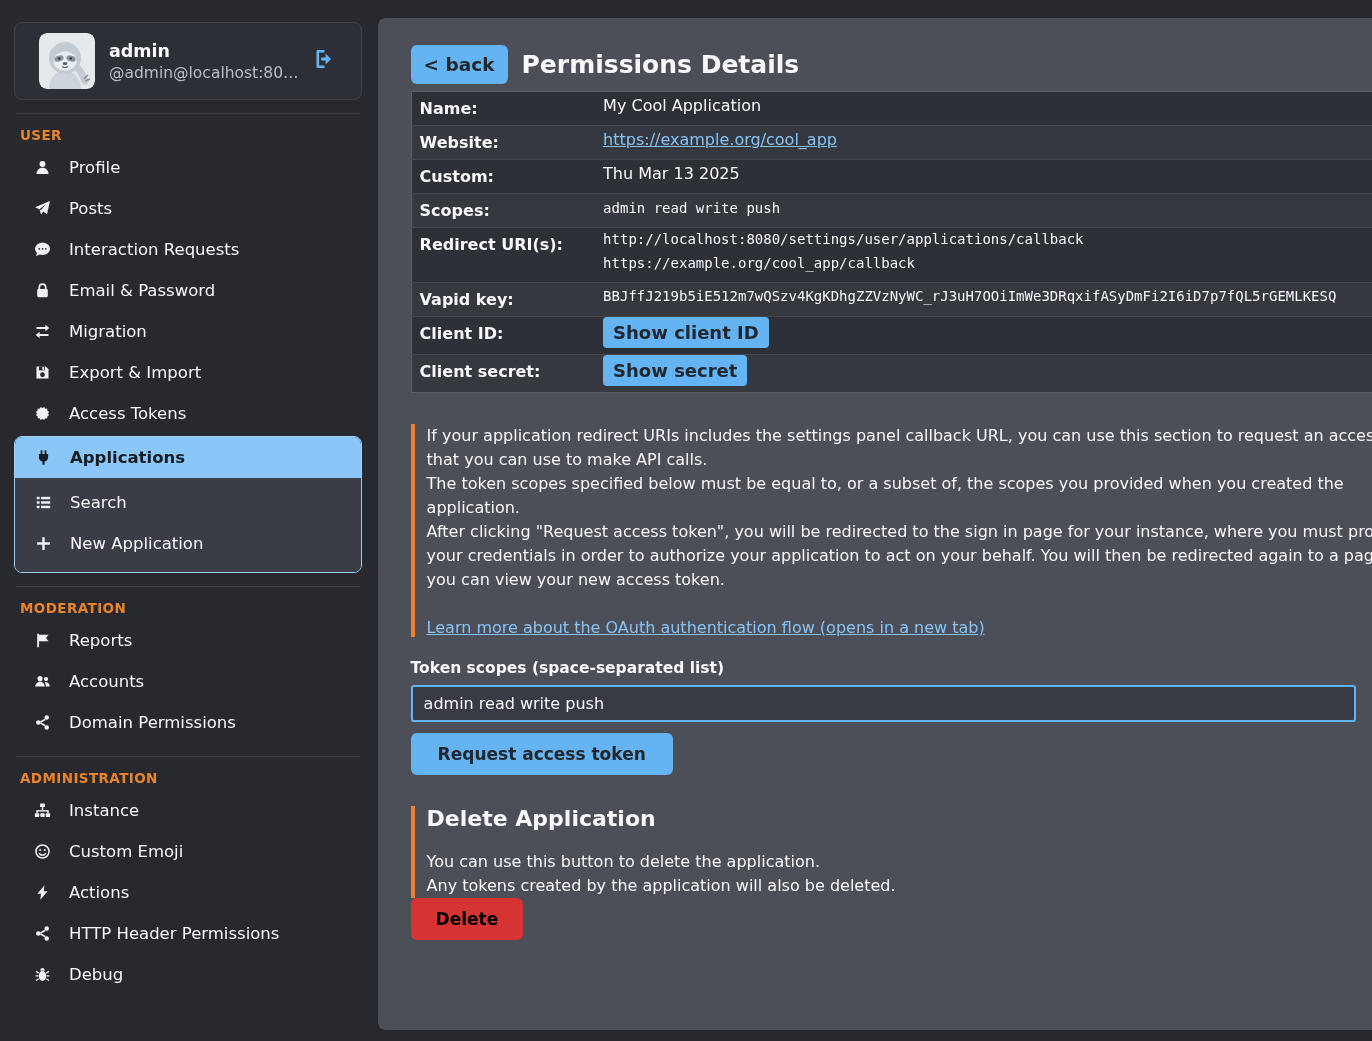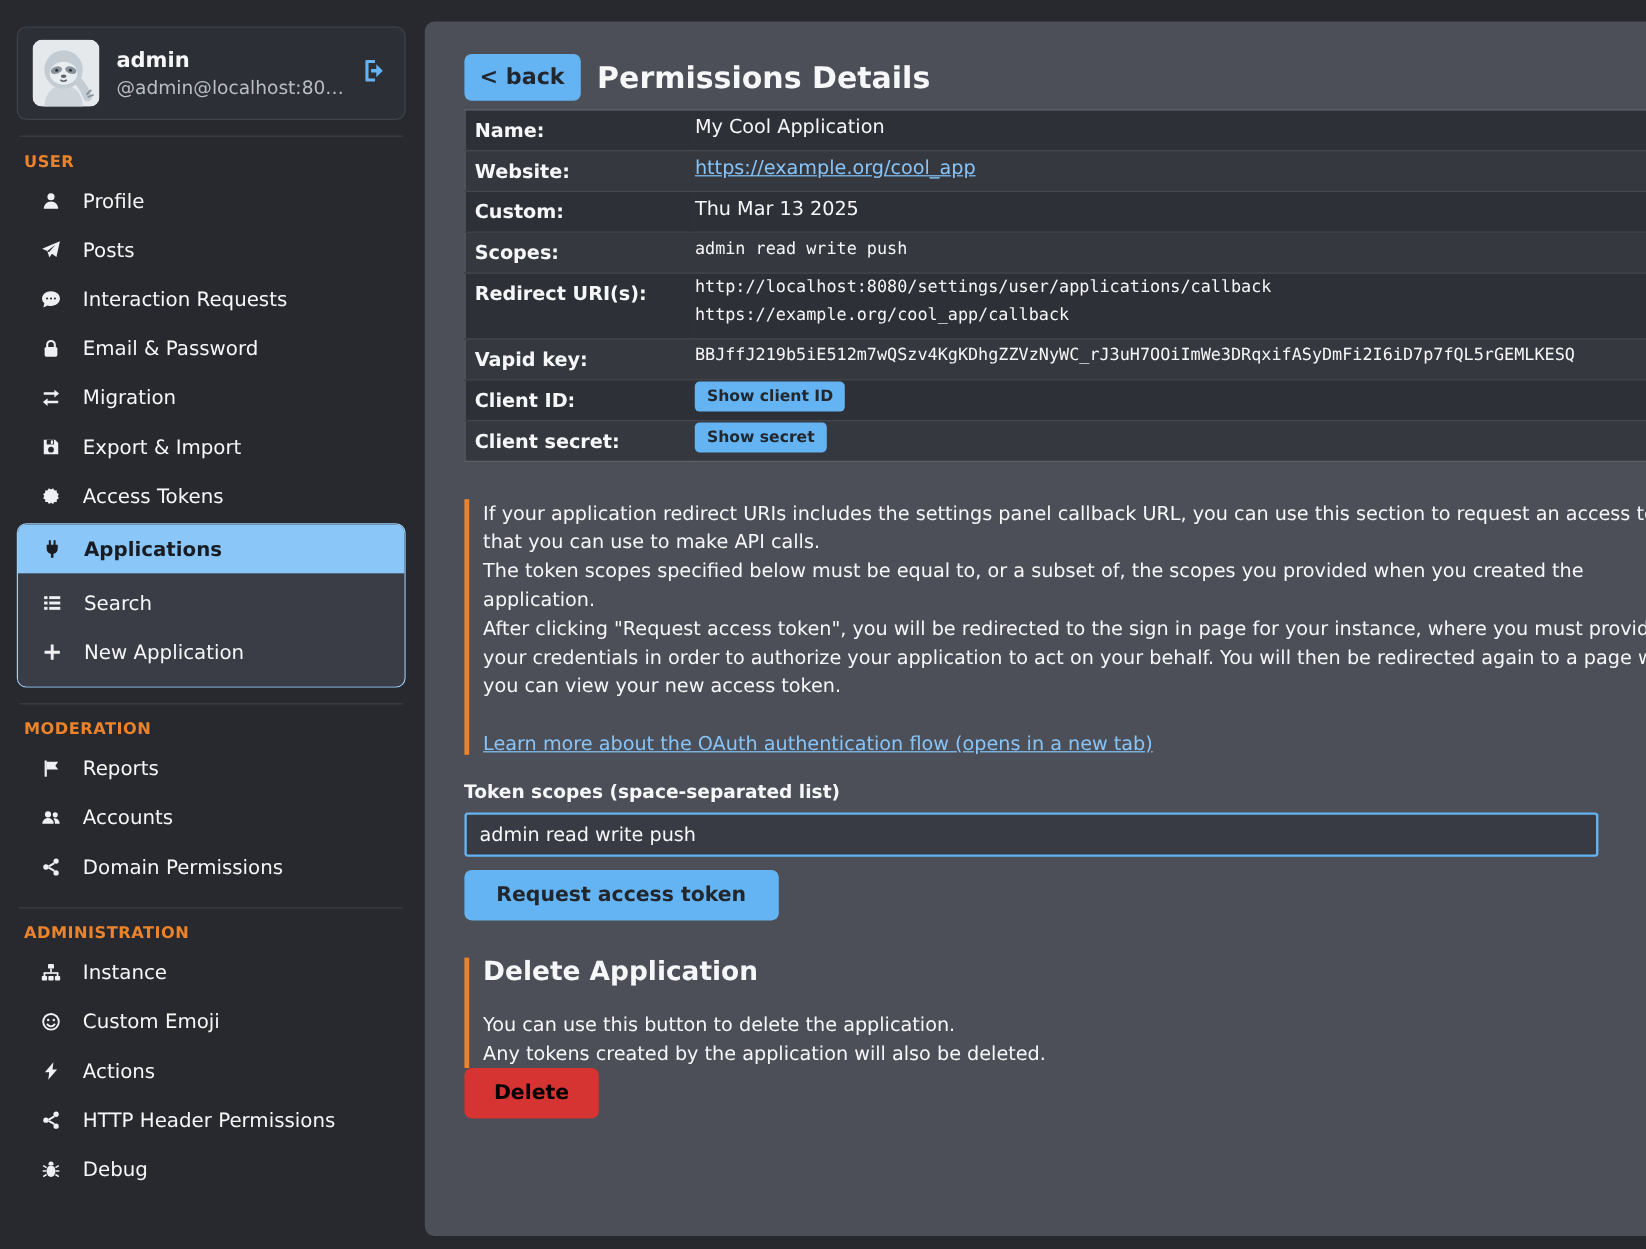--- a/index.html
+++ b/index.html
@@ -29,21 +29,21 @@
     background:var(--bg);color:var(--text);
     font-family:"DejaVu Sans","Liberation Sans",sans-serif;
   }
   .app{display:flex;width:1372px;height:1041px;}
 
   
   .sidebar{flex:0 0 352px;padding:22px 16px 10px 14px;}
   .user-card{
     display:flex;align-items:center;gap:14px;
     background:var(--card);border:1px solid var(--card-border);
-    border-radius:8px;padding:10px 12px;cursor:pointer;
+    border-radius:8px;padding:10px 24px;cursor:pointer;
   }
   .avatar{width:56px;height:56px;border-radius:8px;overflow:hidden;flex:0 0 56px;}
   .user-meta{flex:1;min-width:0;}
   .username{font-size:17.5px;font-weight:bold;line-height:1.35;}
   .handle{font-size:15.5px;color:var(--muted);white-space:nowrap;overflow:hidden;}
   .logout{color:var(--blue);flex:0 0 24px;cursor:pointer;}
   .logout svg{width:24px;height:24px;}
 
   .divider{border-top:1px solid var(--divider);margin:13px 2px;}
   .category{
@@ -88,21 +88,21 @@
   table.details tr:nth-child(even){background:var(--tbl-light);}
   table.details tr + tr{border-top:1px solid var(--tbl-line);}
   table.details th{
     text-align:left;font-weight:bold;vertical-align:top;
     width:192px;padding:7px 8px;
   }
   table.details td{padding:0 8px 6px 0;vertical-align:middle;}
   .mono{font-family:"DejaVu Sans Mono","Liberation Mono",monospace;font-size:14px;white-space:nowrap;}
   .mono div{line-height:1.7;}
   a.link{color:var(--link);text-decoration:underline;cursor:pointer;}
-  .btn.small{font-size:13px;padding:5px 10px;border-radius:4px;text-align:center;}
+  .btn.small{font-size:18px;padding:5px 10px;border-radius:4px;text-align:center;}
 
   section.accent{
     border-left:4px solid var(--orange);
     padding-left:12px;margin-top:31px;
   }
   section.accent h2{font-size:22px;font-weight:bold;margin:0 0 19px;}
   section.accent p{margin:0;font-size:16px;line-height:24px;}
   .more-link{display:inline-block;margin-top:26px;font-size:16px;}
 
   .field-label{display:block;font-size:15.5px;font-weight:bold;margin:22px 0 8px;}

